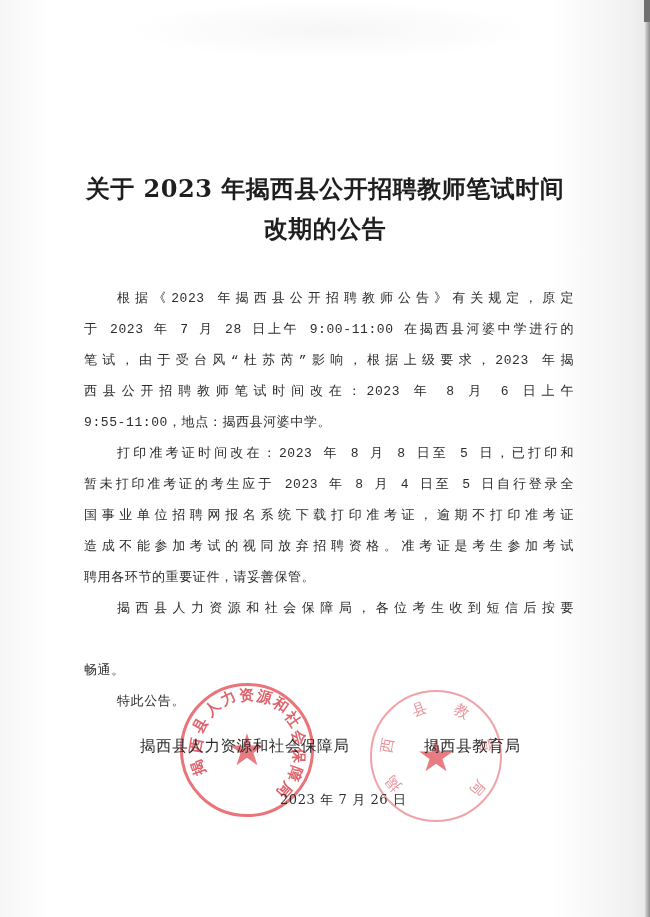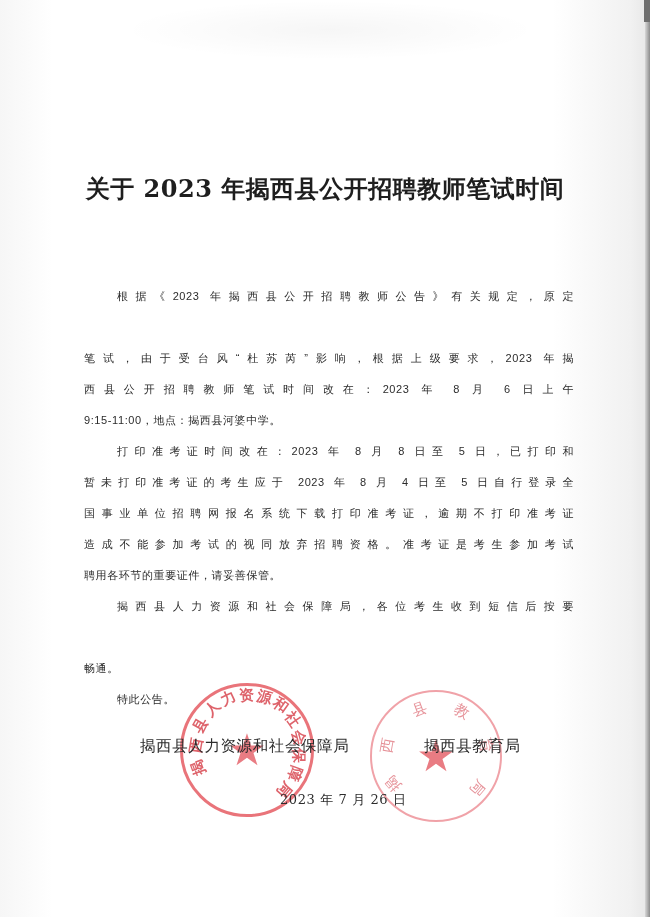--- a/index.html
+++ b/index.html
@@ -26,22 +26,22 @@
   }
   .title {
     position: absolute; left: 0; width: 650px; text-align: center;
     font-family: "DejaVu Serif", "Liberation Serif", serif;
     font-weight: bold; font-size: 24px; letter-spacing: 0.5px; color: #1e1e1e;
   }
   .title.l1 { top: 173px; }
   .title.l2 { top: 213px; }
   .line {
     position: absolute; left: 84px; width: 490px; white-space: nowrap;
-    font-family: Liberation Sans, sans-serif;
-    font-size: 11px; color: #2c2c2c; letter-spacing: 0.6px;
+    font-family: Liberation Mono, monospace;
+    font-size: 13px; color: #2c2c2c; letter-spacing: 0.6px;
   }
   .line.indent { left: 117px; }
   .line.justify { text-align: justify; text-align-last: justify; }
   .seal {
     position: absolute; border-radius: 50%;
     border: 3px solid rgba(226, 70, 78, 0.75);
   }
   .seal .star {
     position: absolute; left: 50%; top: 50%; transform: translate(-50%, -50%);
     color: rgba(226, 80, 90, 0.75); font-size: 44px; line-height: 1;
@@ -67,25 +67,27 @@
 </style>
 </head>
 <body>
 
 <div class="page">
   <div class="scan-shadow-top"></div>
   <div class="right-edge"></div>
   <div class="right-edge-top"></div>
 
   <div class="title l1">关于 2023 年揭西县公开招聘教师笔试时间</div>
+  <div class="title l2">改期的公告</div>
 
   <div class="line indent justify" style="top:289px; width:457px;">根据《2023 年揭西县公开招聘教师公告》有关规定，原定</div>
+  <div class="line justify" style="top:320px;">于 2023 年 7 月 28 日上午 9:00-11:00 在揭西县河婆中学进行的</div>
   <div class="line justify" style="top:351px;">笔试，由于受台风“杜苏芮”影响，根据上级要求，2023 年揭</div>
   <div class="line justify" style="top:382px;">西县公开招聘教师笔试时间改在：2023 年 8 月 6 日上午</div>
-  <div class="line" style="top:413px;">9:15-11:00，地点：揭西县河婆中学。</div>
+  <div class="line" style="top:413px;">9:55-11:00，地点：揭西县河婆中学。</div>
 
   <div class="line indent justify" style="top:444px; width:457px;">打印准考证时间改在：2023 年 8 月 8 日至 5 日，已打印和</div>
   <div class="line justify" style="top:475px;">暂未打印准考证的考生应于 2023 年 8 月 4 日至 5 日自行登录全</div>
   <div class="line justify" style="top:506px;">国事业单位招聘网报名系统下载打印准考证，逾期不打印准考证</div>
   <div class="line justify" style="top:537px;">造成不能参加考试的视同放弃招聘资格。准考证是考生参加考试</div>
   <div class="line" style="top:568px;">聘用各环节的重要证件，请妥善保管。</div>
 
   <div class="line indent justify" style="top:599px; width:457px;">揭西县人力资源和社会保障局，各位考生收到短信后按要</div>
   <div class="line" style="top:661px;">畅通。</div>
 

